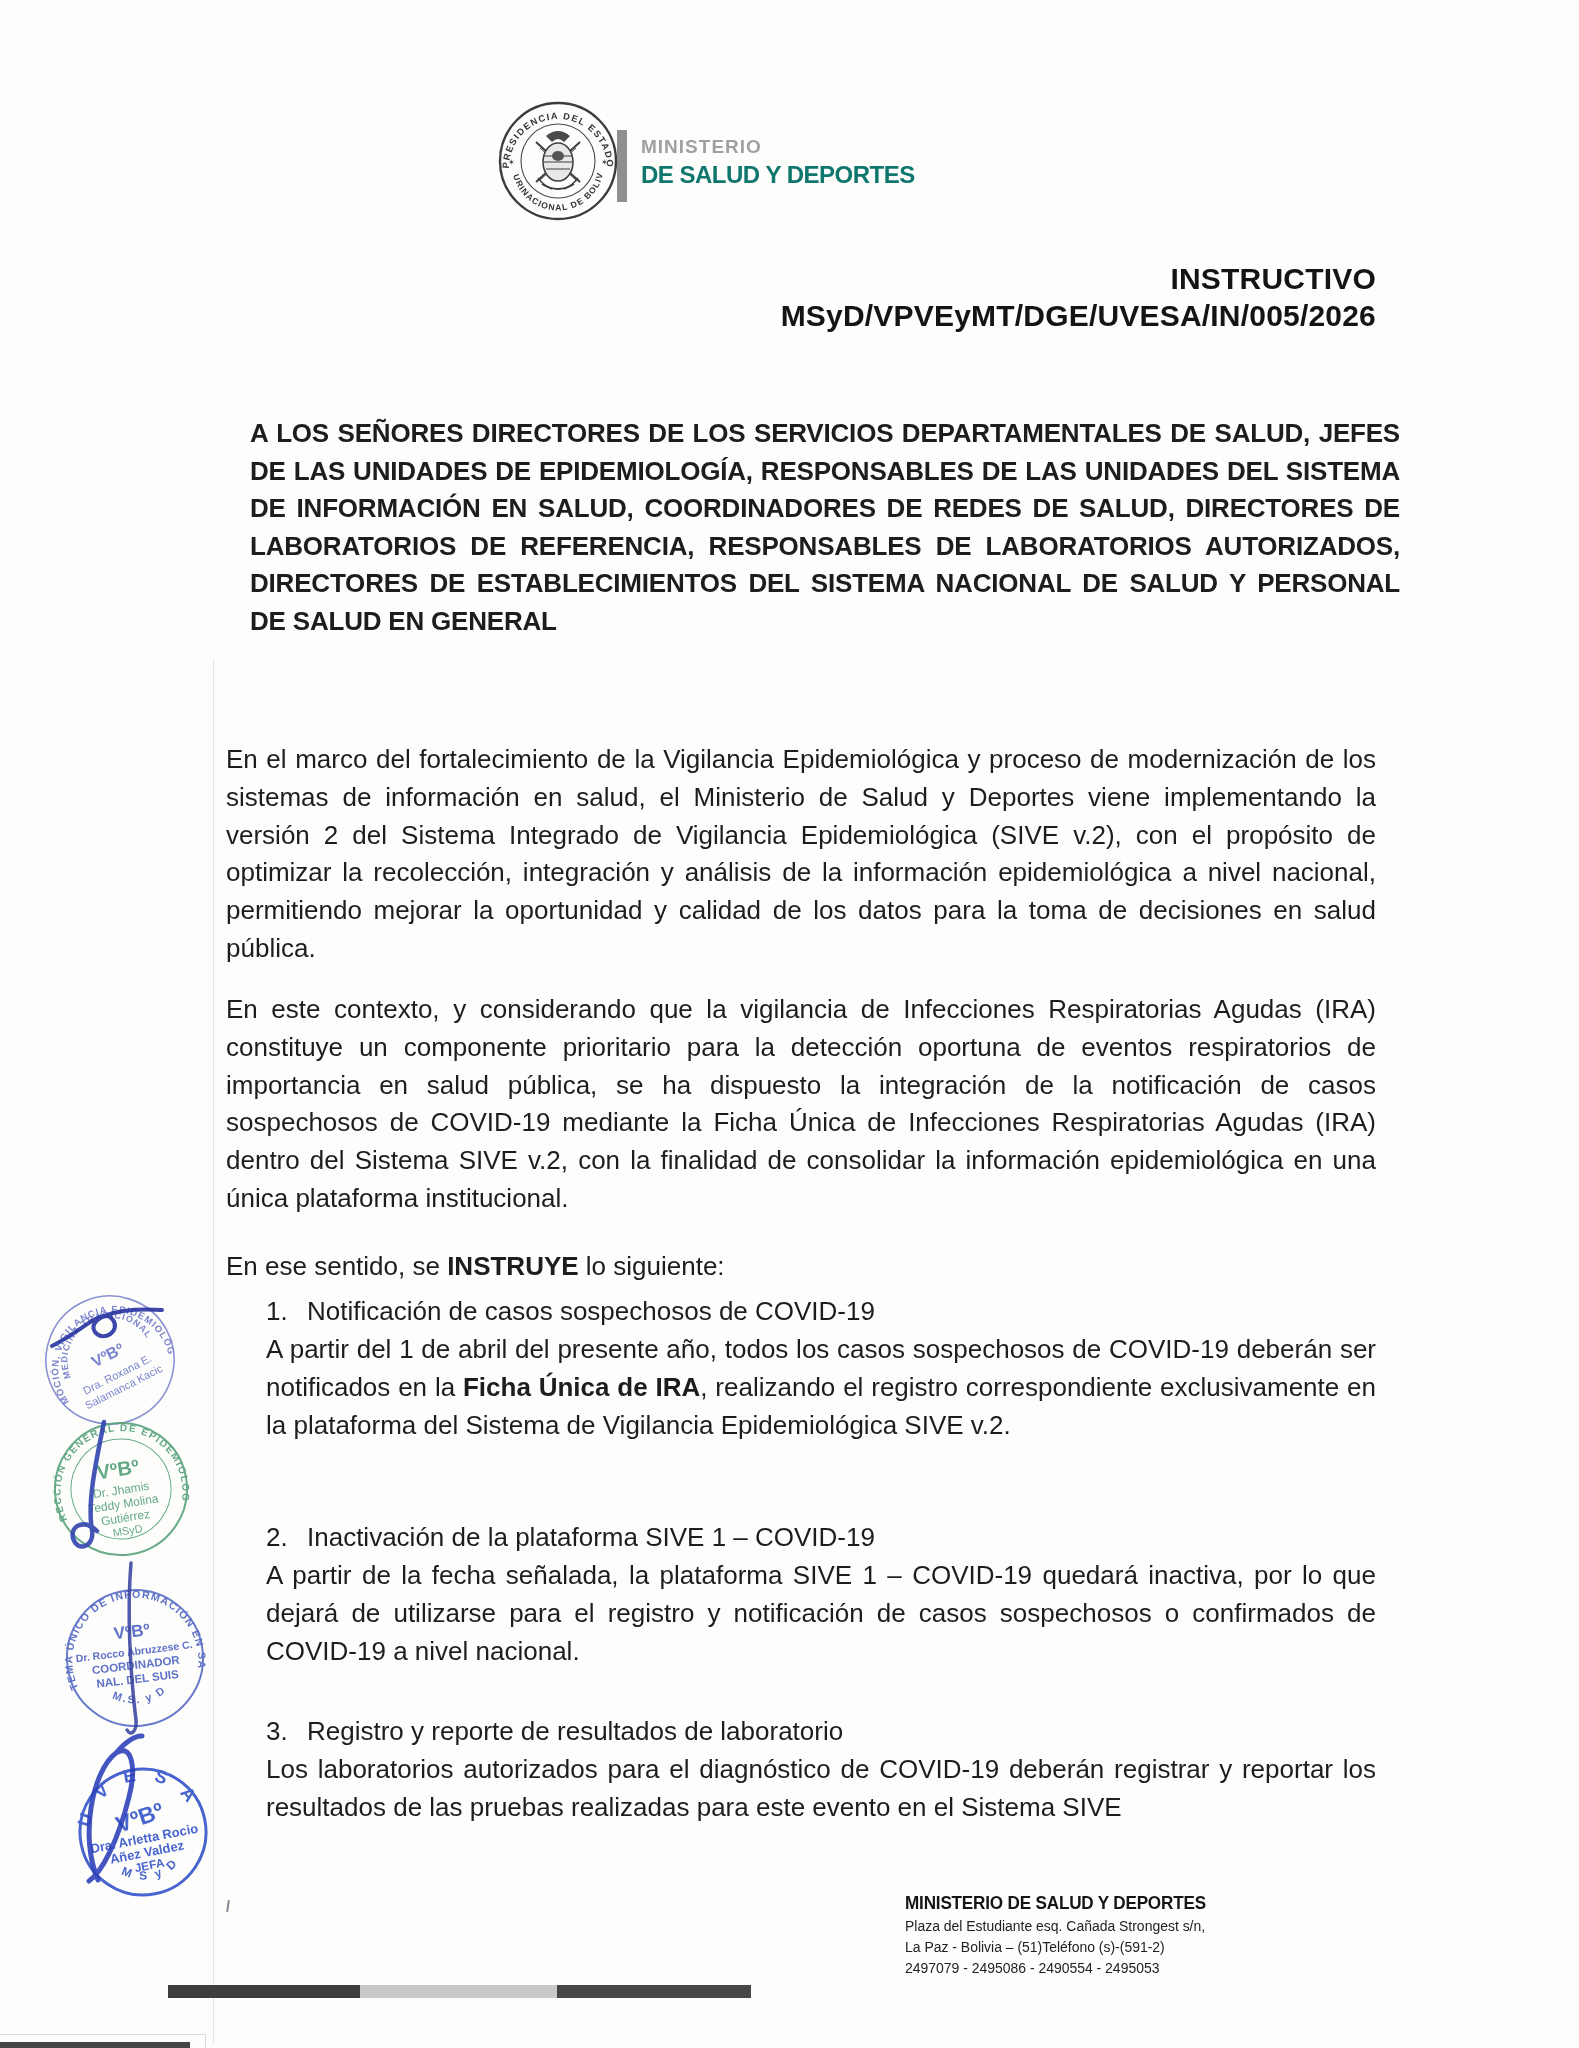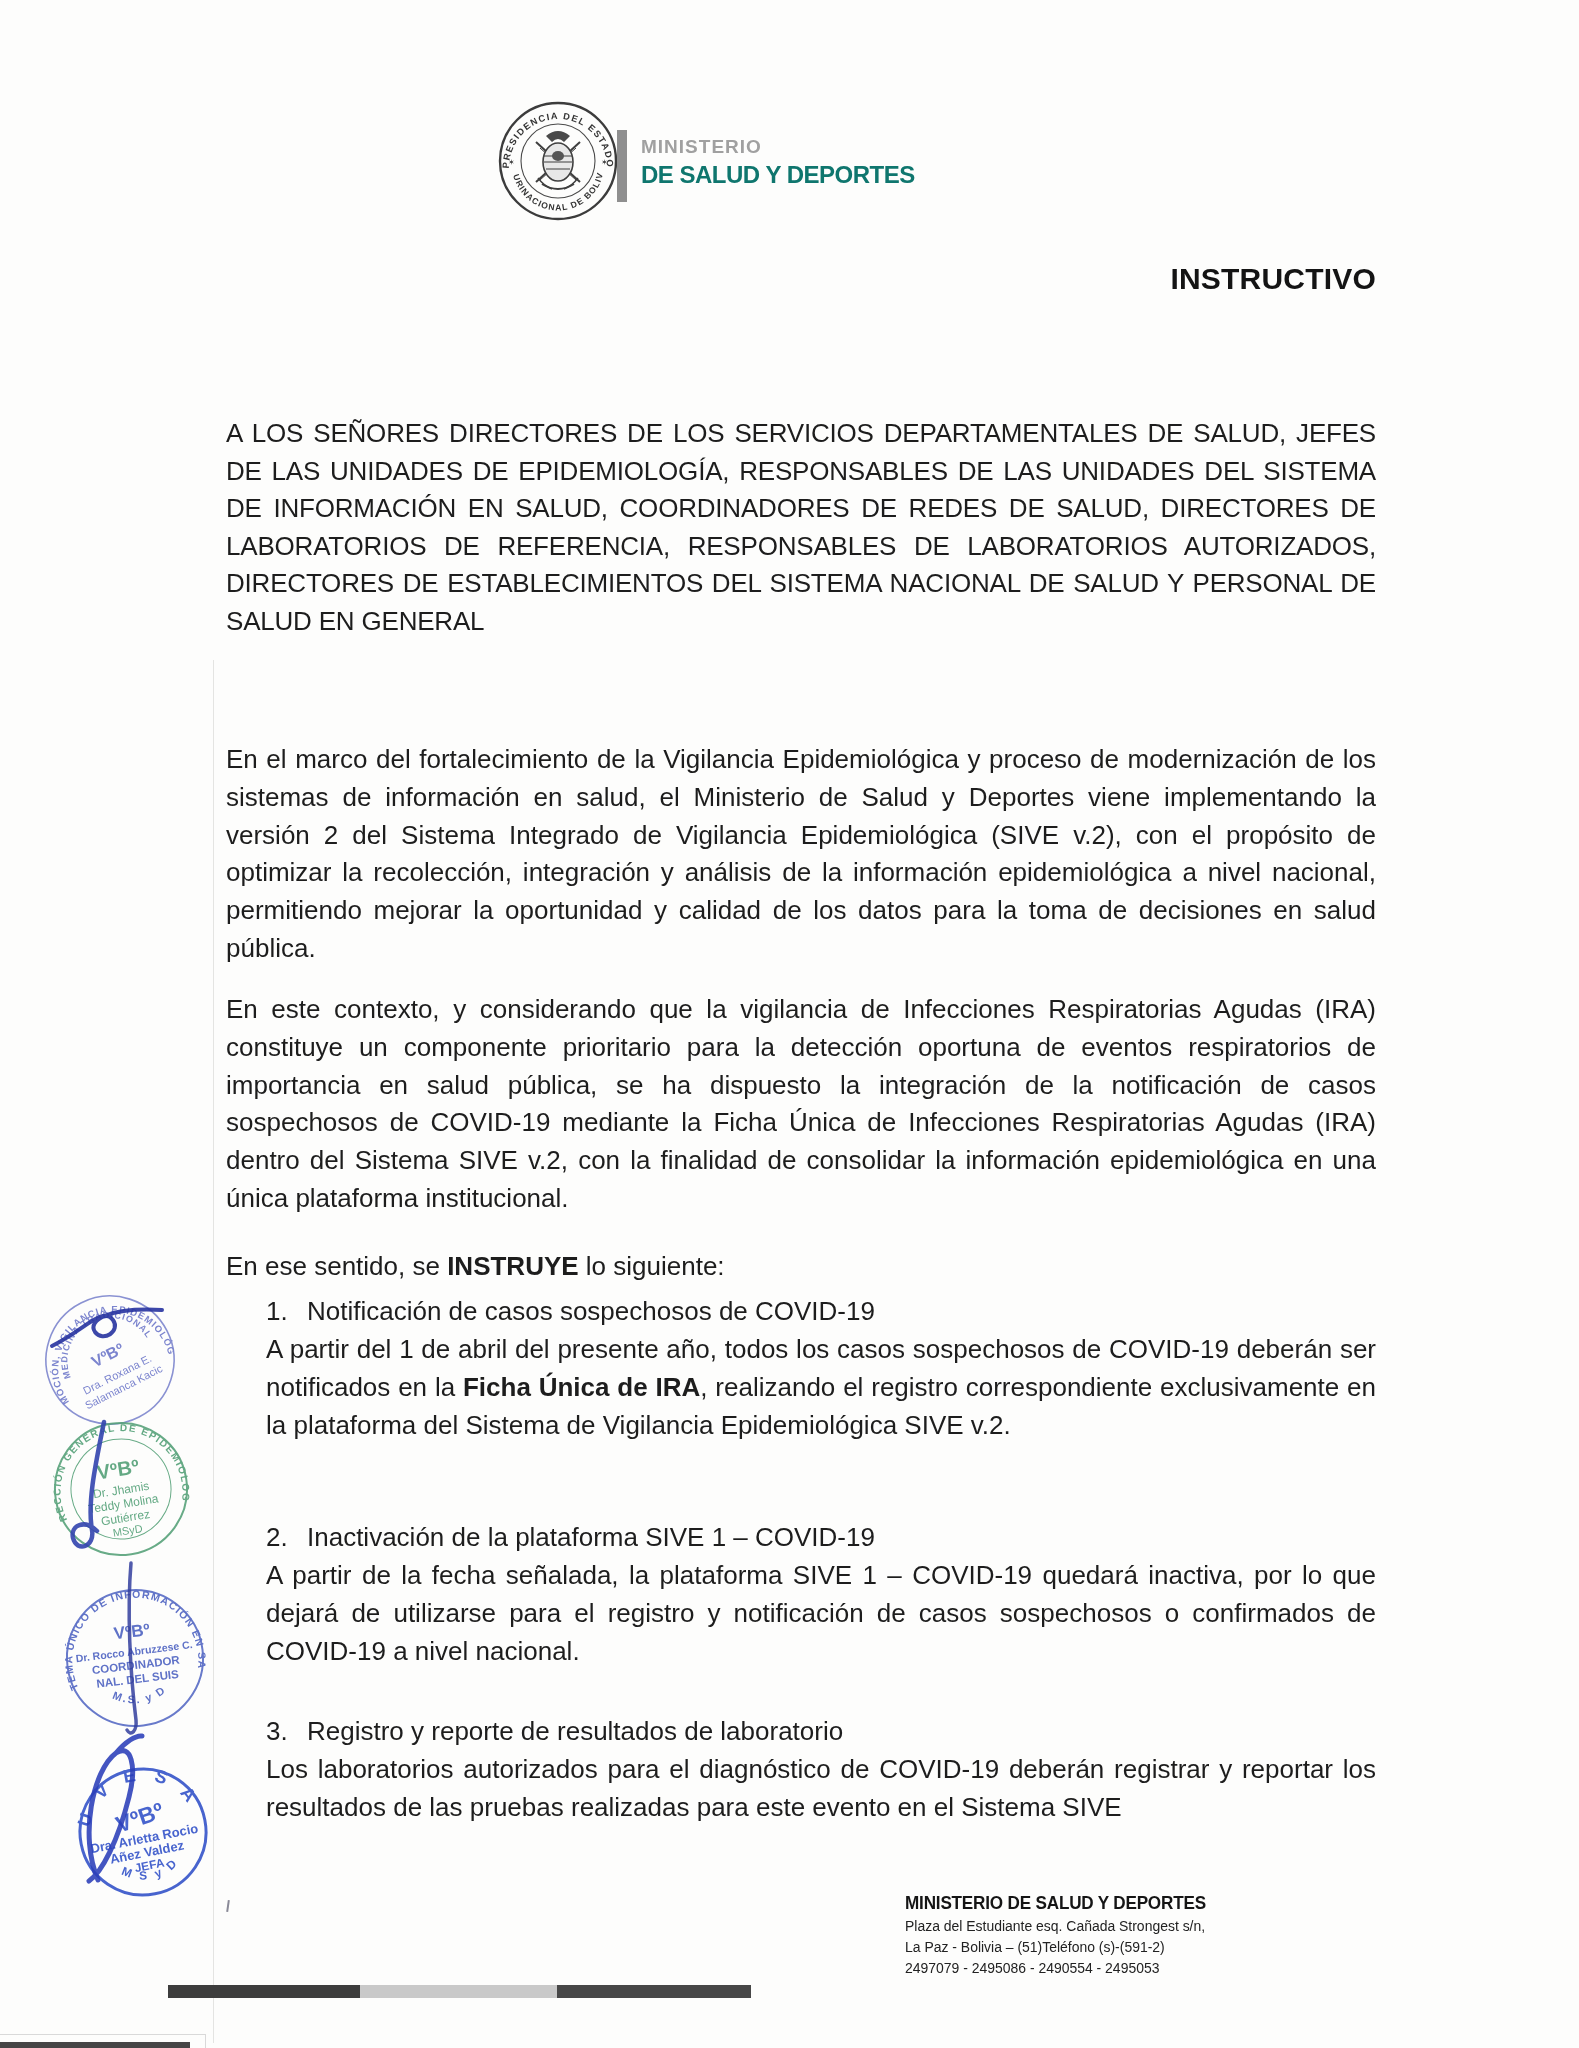--- a/index.html
+++ b/index.html
@@ -14,21 +14,21 @@
   
   .seal-svg{left:488px;top:86px;width:140px;height:150px;}
   .brand-bar{left:617px;top:130px;width:10px;height:72px;background:#8f8f8f;}
   .brand-top{left:641px;top:136px;font-size:19px;letter-spacing:1px;color:#a0a0a0;font-weight:bold;}
   .brand-bottom{left:641px;top:161px;font-size:24px;font-weight:bold;letter-spacing:-0.5px;color:#0f766e;}
   
   .title-wrap{left:226px;top:260px;width:1150px;text-align:right;}
   .title-line{font-size:30px;font-weight:bold;line-height:37px;letter-spacing:0.2px;color:#141414;}
   
   .col{left:226px;width:1150px;text-align:justify;}
-  .addressee{top:389px;font-size:26px;font-weight:normal;line-height:37.6px;letter-spacing:-0.2px;}
+  .addressee{top:389px;font-size:26px;font-weight:bold;line-height:37.6px;letter-spacing:-0.2px;margin-left:24px;}
   .para{font-size:26px;line-height:37.8px;}
   .para1{top:697px;margin-top:44px;}
   .para2{top:965px;}
   .sentido{top:1222px;text-align:left;}
   .items{left:266px;width:1110px;}
   .item1{top:1292px;}
   .item2{top:1518px;}
   .item3{top:1712px;}
   .item-head{font-size:26px;font-weight:normal;line-height:38px;text-align:left;}
   .item-head .num{display:inline-block;width:41px;}
@@ -86,20 +86,21 @@
     <path d="M 50,92 Q 56,100 64,103 M 90,92 Q 84,100 76,103" stroke-width="1.4"></path>
   </g>
 </svg>
 
 <div class="abs brand-bar"></div>
 <div class="abs brand-top">MINISTERIO</div>
 <div class="abs brand-bottom">DE SALUD Y DEPORTES</div>
 
 <div class="abs title-wrap">
   <div class="title-line">INSTRUCTIVO</div>
+  <div class="title-line">MSyD/VPVEyMT/DGE/UVESA/IN/005/2026</div>
 </div>
 
 <p class="abs col addressee">A LOS SEÑORES DIRECTORES DE LOS SERVICIOS DEPARTAMENTALES DE SALUD, JEFES DE LAS UNIDADES DE EPIDEMIOLOGÍA, RESPONSABLES DE LAS UNIDADES DEL SISTEMA DE INFORMACIÓN EN SALUD, COORDINADORES DE REDES DE SALUD, DIRECTORES DE LABORATORIOS DE REFERENCIA, RESPONSABLES DE LABORATORIOS AUTORIZADOS, DIRECTORES DE ESTABLECIMIENTOS DEL SISTEMA NACIONAL DE SALUD Y PERSONAL DE SALUD EN GENERAL</p>
 
 <p class="abs col para para1">En el marco del fortalecimiento de la Vigilancia Epidemiológica y proceso de modernización de los sistemas de información en salud, el Ministerio de Salud y Deportes viene implementando la versión 2 del Sistema Integrado de Vigilancia Epidemiológica (SIVE v.2), con el propósito de optimizar la recolección, integración y análisis de la información epidemiológica a nivel nacional, permitiendo mejorar la oportunidad y calidad de los datos para la toma de decisiones en salud pública.</p>
 
 <p class="abs col para para2">En este contexto, y considerando que la vigilancia de Infecciones Respiratorias Agudas (IRA) constituye un componente prioritario para la detección oportuna de eventos respiratorios de importancia en salud pública, se ha dispuesto la integración de la notificación de casos sospechosos de COVID-19 mediante la Ficha Única de Infecciones Respiratorias Agudas (IRA) dentro del Sistema SIVE v.2, con la finalidad de consolidar la información epidemiológica en una única plataforma institucional.</p>
 
 <p class="abs col para sentido"><span>En ese sentido, se </span><strong>INSTRUYE</strong><span> lo siguiente:</span></p>
 

